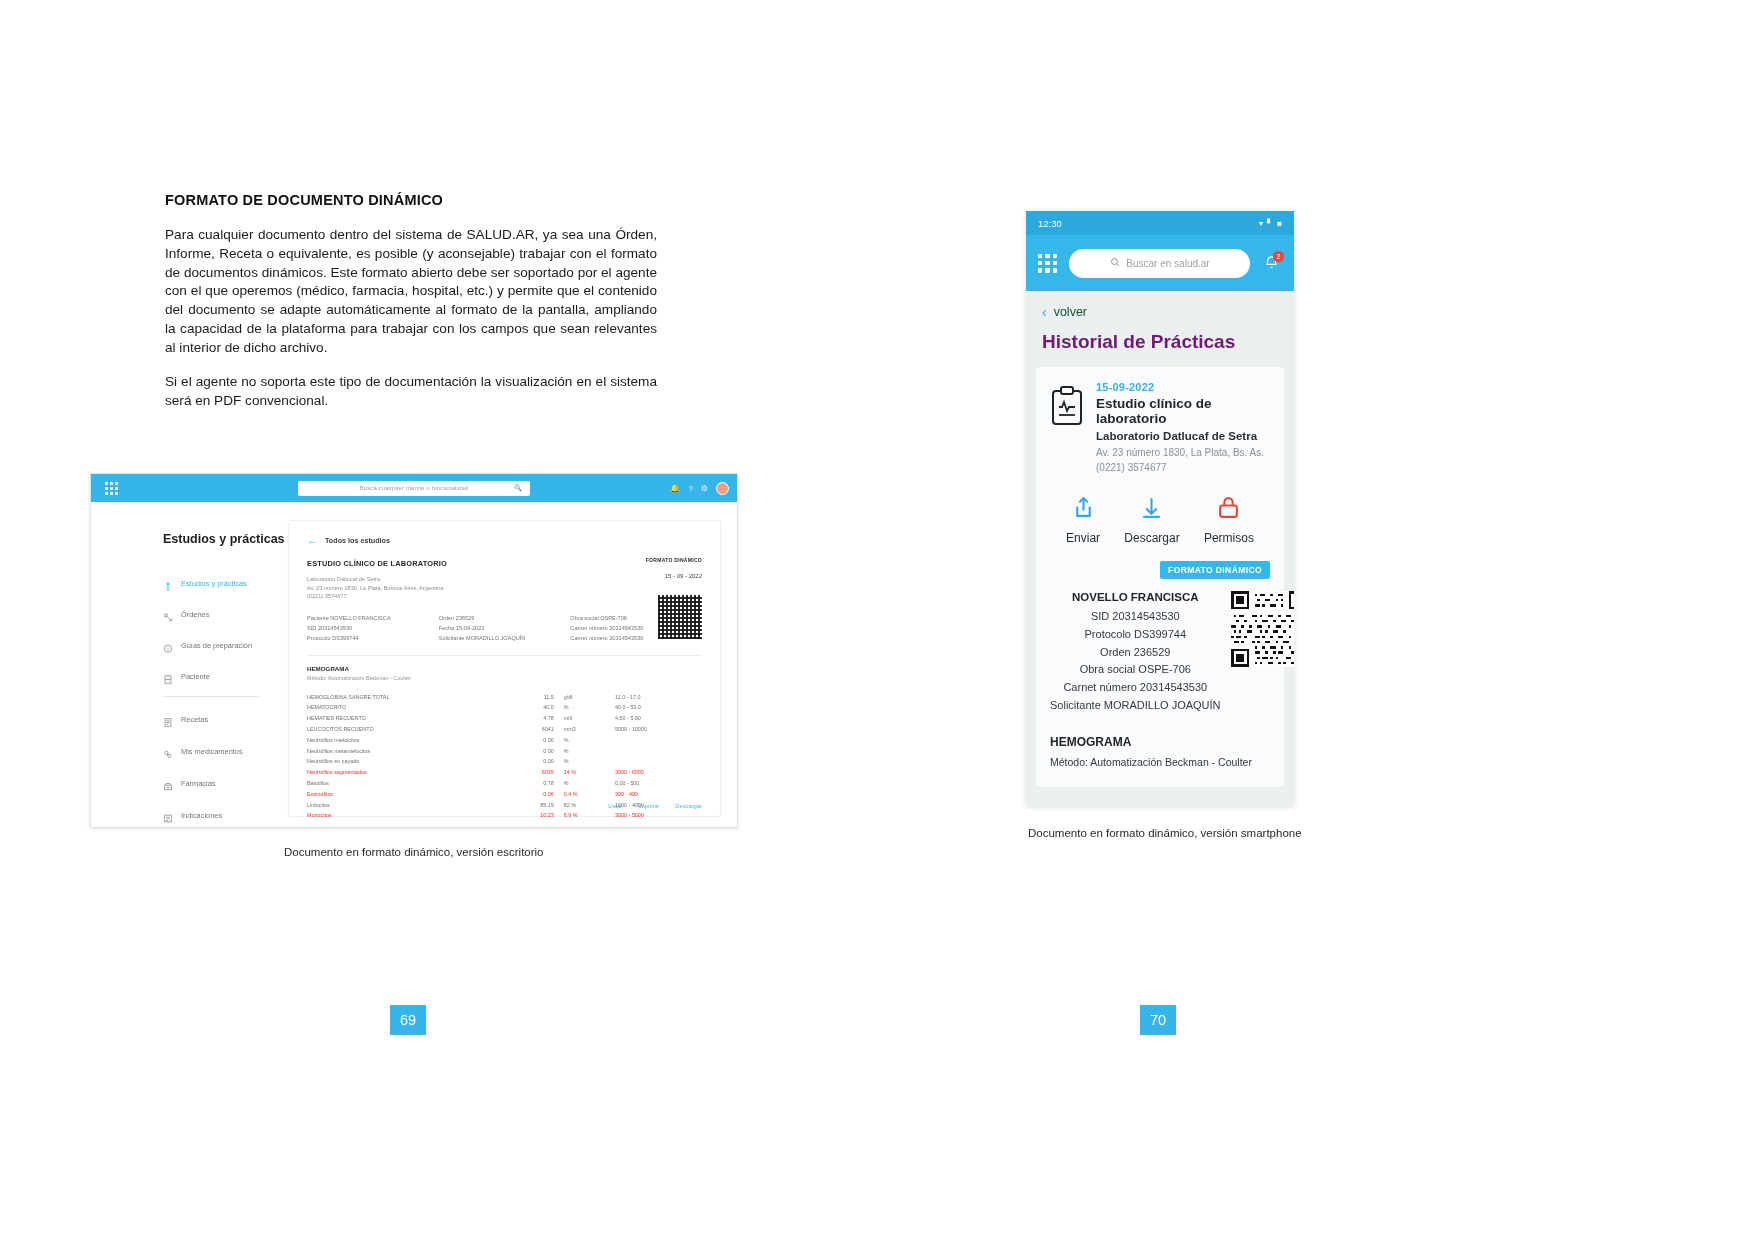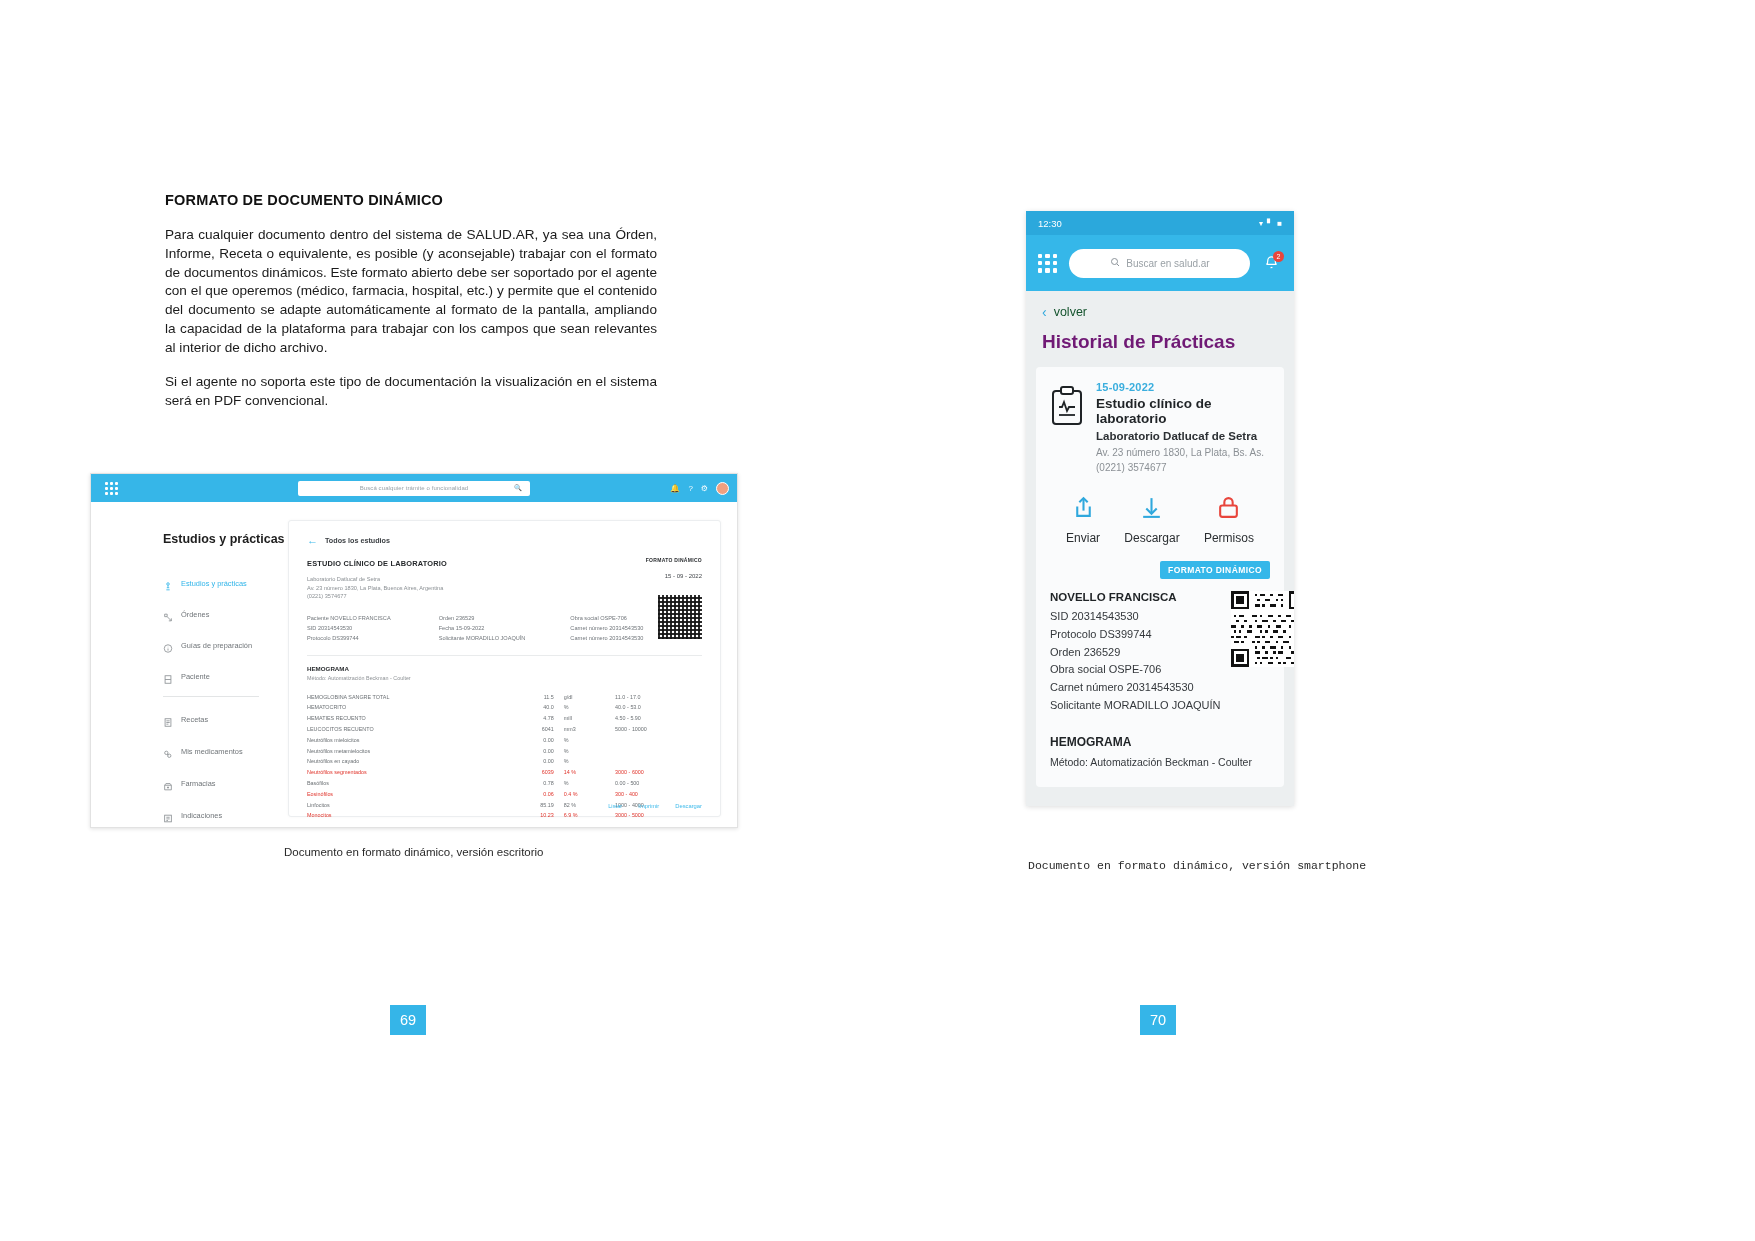--- a/index.html
+++ b/index.html
@@ -89,21 +89,21 @@
   .res-table td.n { width: 52%; }
   .res-table td.v { width: 13%; text-align: right; padding-right: 10px; }
   .res-table td.u { width: 13%; }
   .res-table td.r { width: 22%; }
   .res-table tr.alert td { color: #e0342b; }
   .doc-actions { position: absolute; right: 18px; bottom: 7px; display: flex; gap: 16px; }
   .doc-actions a { font-size: 5.8px; color: #3cb9ea; text-decoration: none; }
 
   .cap { position: absolute; font-size: 11.5px; color: #2a2a2a; }
   .cap-left { left: 284px; top: 846px; }
-  .cap-right { left: 1028px; top: 859px; font-family: Liberation Mono, monospace; }
+  .cap-right { left: 1028px; top: 827px; }
 
   
   .pagenum {
     position: absolute; width: 36px; height: 30px; background: #35b5e8;
     color: #fff; font-size: 14.5px; display: flex; align-items: center;
     justify-content: center; font-weight: 400;
   }
   .pagenum.left { left: 390px; top: 1005px; }
   .pagenum.right { left: 1140px; top: 1005px; }
 
@@ -153,21 +153,21 @@
   .card-addr { font-size: 10px; color: #8b9095; line-height: 1.45; margin-top: 4px; }
   .card-acts { display: flex; justify-content: space-around; margin: 20px 4px 4px 4px; }
   .act { display: flex; flex-direction: column; align-items: center; gap: 7px; }
   .act .ic { color: #2fa8dd; }
   .act .lbl { font-size: 12px; color: #2a2e31; }
   .fmt-badge {
     margin: 16px 0 0 auto; width: fit-content; background: #35b7e9; color: #fff;
     font-size: 8.5px; font-weight: 700; letter-spacing: .4px; padding: 4px 8px;
     border-radius: 2px;
   }
-  .card-body { display: flex; gap: 10px; margin-top: 12px; }
+  .card-body { display: flex; gap: 10px; margin-top: 12px; text-align: center; }
   .card-fields { flex: 1; }
   .card-fields .pname { font-size: 11.5px; font-weight: 700; color: #1f2326; margin-bottom: 5px; }
   .card-fields .f { font-size: 11px; color: #34383c; line-height: 1.62; white-space: nowrap; }
   .ph-qr { width: 76px; height: 76px; flex: 0 0 76px; }
   .card-hemo { font-size: 12px; font-weight: 700; color: #1f2326; margin-top: 20px; }
   .card-meth { font-size: 10.5px; color: #34383c; margin-top: 7px; }
 </style>
 </head>
 <body>
 

